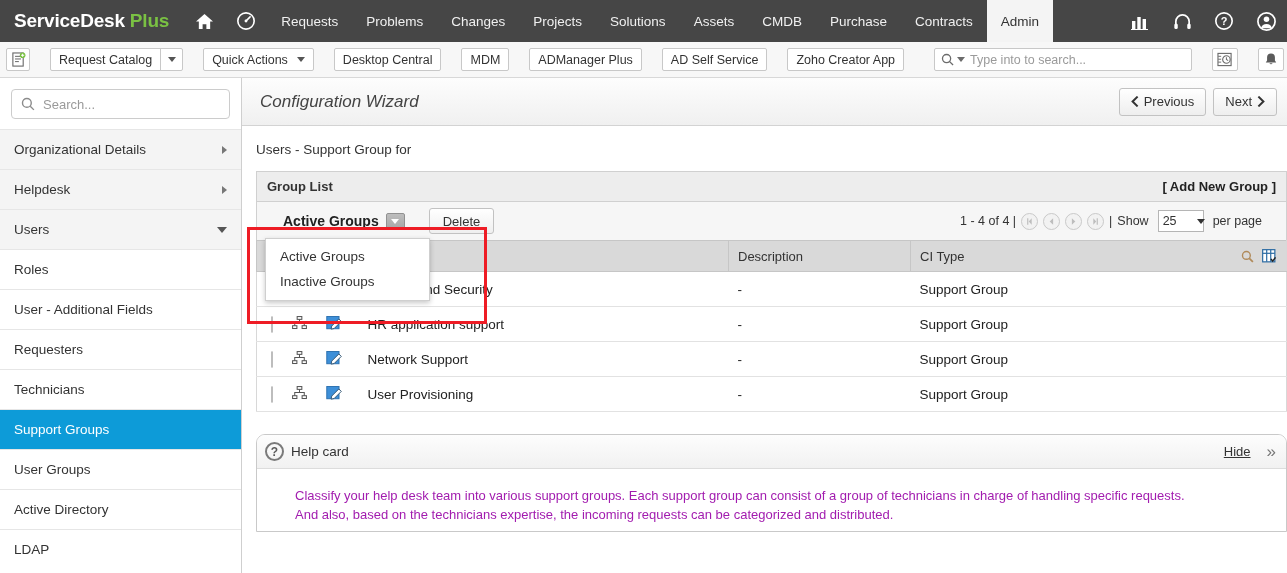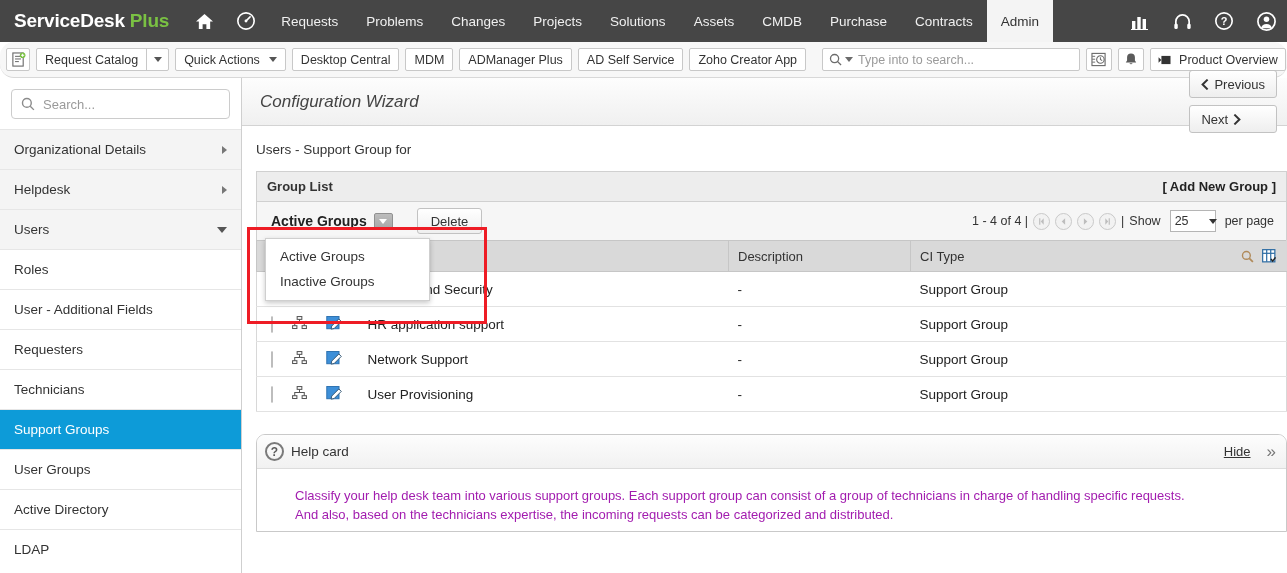--- a/index.html
+++ b/index.html
@@ -49,22 +49,21 @@
   }
   .nav-right { margin-left: auto; display: flex; align-items: stretch; }
 
   
   .toolbar {
     height: 36px;
     background: #f7f7f7;
     border-bottom: 1px solid #d8d8d8;
     display: flex; align-items: center;
     padding: 0 6px;
-    gap: 6px;
-    border-radius: 14px;
+    gap: 20px;
   }
   .tb-icon {
     width: 24px; height: 23px;
     border: 1px solid #c8c8c8;
     background: #fff;
     border-radius: 2px;
     display: flex; align-items: center; justify-content: center;
     flex: none;
   }
   .tb-btn {
@@ -172,21 +171,21 @@
     background: linear-gradient(#fdfdfd, #f0f0f0);
     border-bottom: 1px solid #d3d3d3;
     display: flex; align-items: center;
     padding: 0 10px 0 18px;
   }
   .wizard-title {
     font-style: italic;
     font-size: 17px;
     color: #444;
   }
-  .wizard-btns { margin-left: auto; display: flex; gap: 7px; flex-direction: column; }
+  .wizard-btns { margin-left: auto; display: flex; gap: 7px; }
   .wz-btn {
     height: 28px;
     border: 1px solid #c2c2c2;
     background: linear-gradient(#ffffff,#eeeeee);
     border-radius: 3px;
     display: flex; align-items: center; gap: 5px;
     padding: 0 11px;
     font-size: 13px; color: #333;
   }
 
@@ -228,21 +227,21 @@
     font-weight: bold;
     color: #222;
     font-size: 13px;
   }
   .actionbar {
     height: 39px;
     background: #f6f6f6;
     border: 1px solid #d0d0d0;
     border-bottom: 0;
     display: flex; align-items: center;
-    padding: 0 10px;
+    padding: 0 22px;
     position: relative;
   }
   .ddbtn {
     display: flex; align-items: center; gap: 7px;
     font-size: 14px; font-weight: bold; color: #222;
     padding: 2px 2px 2px 4px;
   }
   .ddbtn .sq {
     width: 19px; height: 17px;
     background: linear-gradient(#bdbdbd,#a7a7a7);

